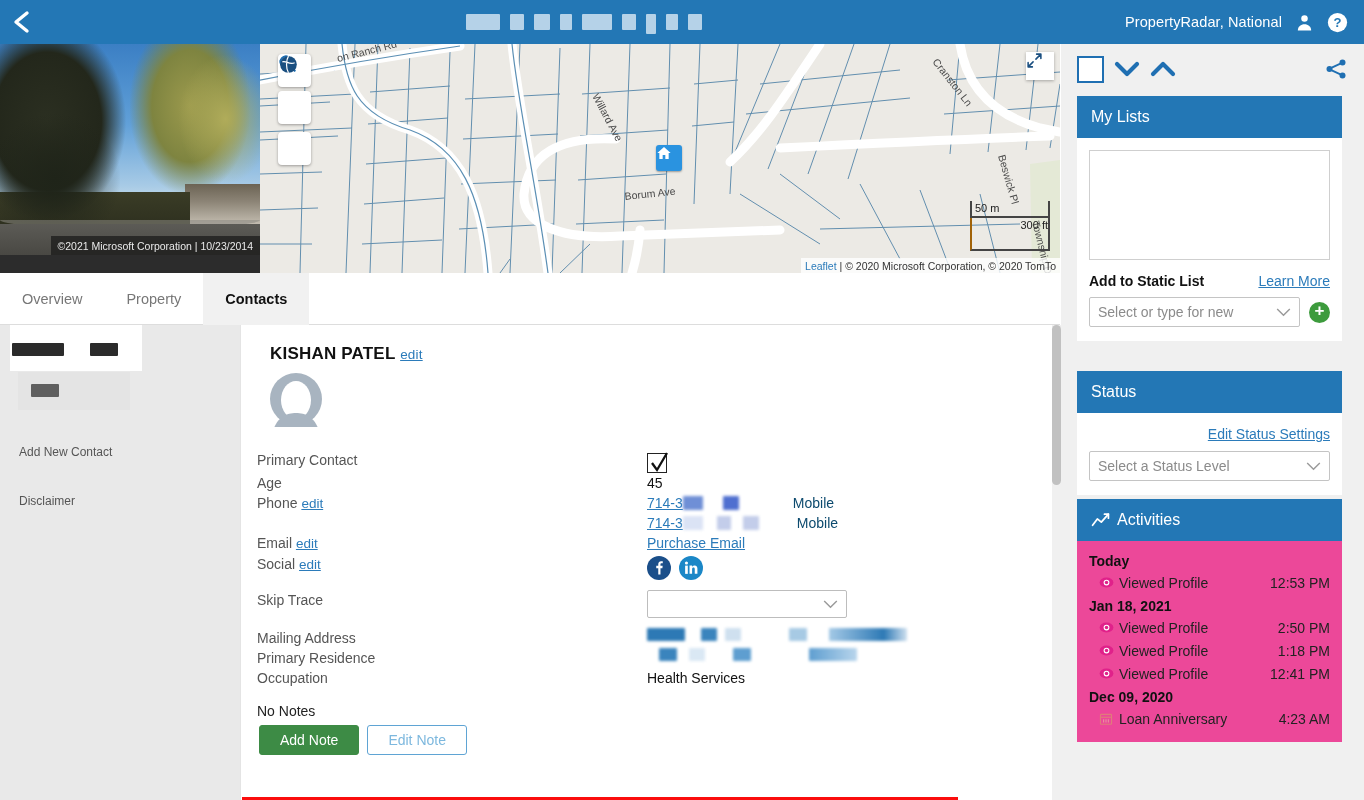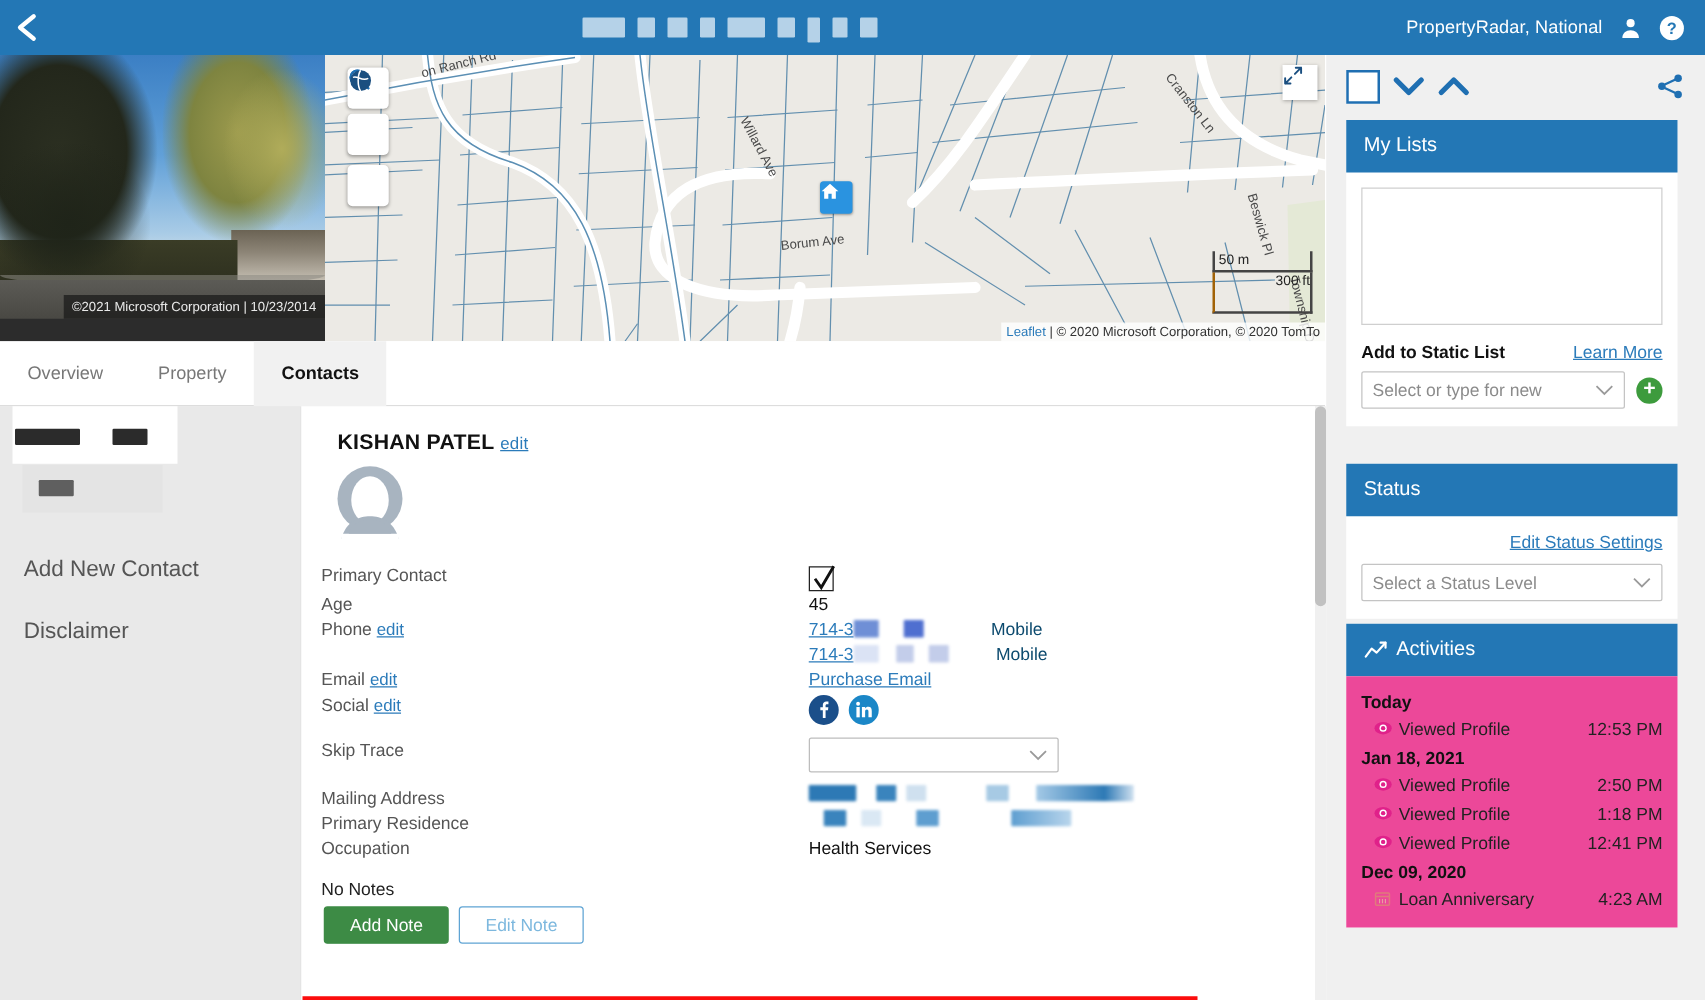--- a/index.html
+++ b/index.html
@@ -151,21 +151,21 @@
   }
   .rail-name-row {
     position:absolute; left:12px; top:18px; display:flex; gap:26px; align-items:center;
   }
   .redact-dark { background:#2b2b2b; display:inline-block; border-radius:1px; }
   .redact-gray { background:#5f5f5f; display:inline-block; border-radius:1px; }
   .rail-tab2 {
     position:absolute; left:18px; top:47px; width:112px; height:38px; background:#e4e4e4;
   }
   .rail-link {
-    position:absolute; left:19px; font-size:18px; color:#555; cursor:pointer;
+    position:absolute; left:19px; font-size:12px; color:#555; cursor:pointer;
   }
   .rail-link.add { top:120px; }
   .rail-link.disc { top:169px; }
 
   
   .detail {
     position:absolute; left:240px; top:0; width:812px; height:475px; background:#fff;
     border-left:1px solid #e4e4e4;
   }
   .contact-name {

